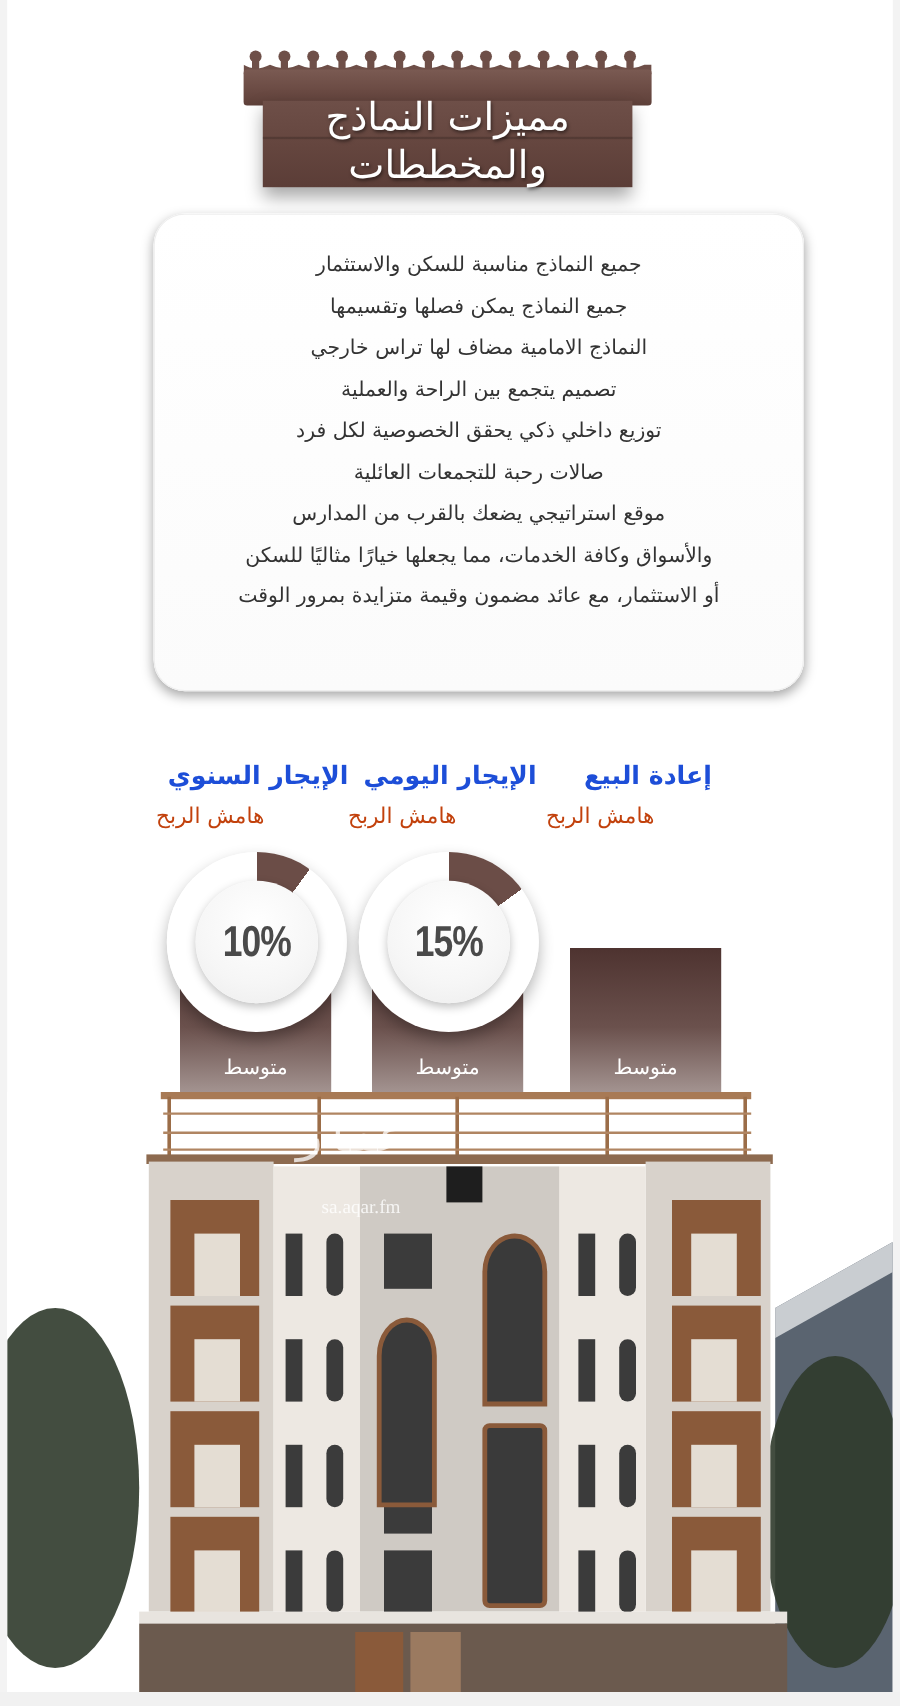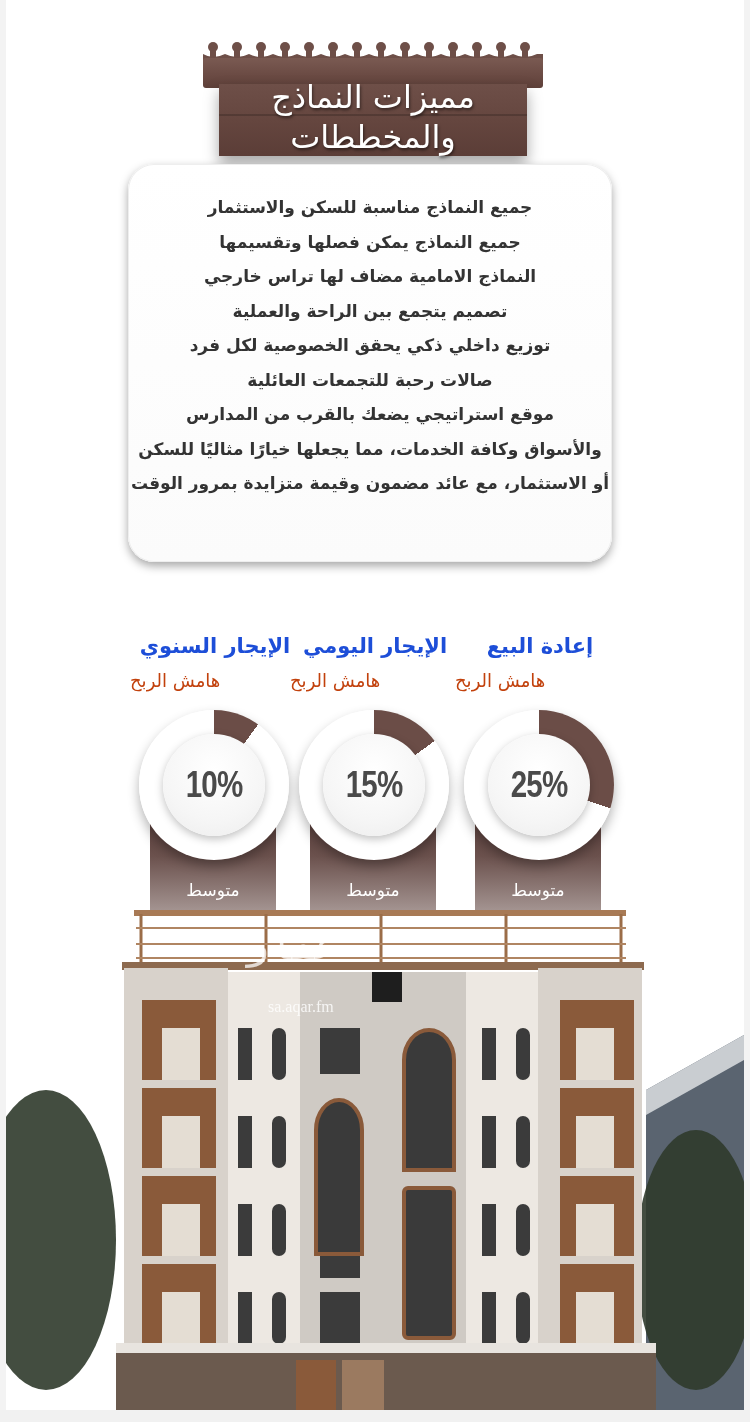--- a/index.html
+++ b/index.html
@@ -34,25 +34,24 @@
     position: absolute; left: 0; right: 0; text-align: center;
     color: #ffffff; font-size: 32px; line-height: 30px;
     text-shadow: 1px 2px 3px rgba(0,0,0,0.5);
     direction: rtl;
   }
   .plank-title.l1 { top: 42px; }
   .plank-title.l2 { top: 82px; }
 
   
   .card {
-    position: absolute; left: 128px; top: 164px; width: 484px; height: 398px;
+    position: absolute; left: 128px; top: 178px; width: 542px; height: 398px;
     background: linear-gradient(180deg, #ffffff 0%, #fbfbfb 100%);
     border-radius: 26px;
     box-shadow: 0 4px 10px rgba(0,0,0,0.35), inset 0 0 0 1px #eee;
-    font-weight: bold;
   }
   .features {
     list-style: none; margin: 0; padding: 0;
     position: absolute; left: 0; right: 0; top: 26px;
     direction: rtl; text-align: center;
   }
   .features li {
     color: #333; font-size: 17px; line-height: 34.5px; height: 34.5px;
     white-space: nowrap;
   }
@@ -189,25 +188,20 @@
     </div>
   </div>
 </div>
 
 <div class="stat" style="left:455px;">
   <div class="stat-title">إعادة البيع</div>
   <div class="stat-sub">هامش الربح</div>
   <div class="stat-tag">
     <div class="stat-tag-label">متوسط</div>
   </div>
-  <div class="donut" style="background: conic-gradient(#6b4d47 0 30%, #ffffff 30% 100%);">
-    <div class="donut-inner">
-      <div class="donut-value">25%</div>
-    </div>
-  </div>
 </div>
 
 <div class="scene">
   <svg width="738" height="500" viewBox="0 0 738 500">
 
     <polygon points="640,180 738,125 738,500 640,500" fill="#5a6470"></polygon>
     <polygon points="640,180 738,125 738,150 640,205" fill="#c9cdd1"></polygon>
 
     <g fill="#2f3a2b">
       <ellipse cx="40" cy="330" rx="70" ry="150" opacity="0.9"></ellipse>

